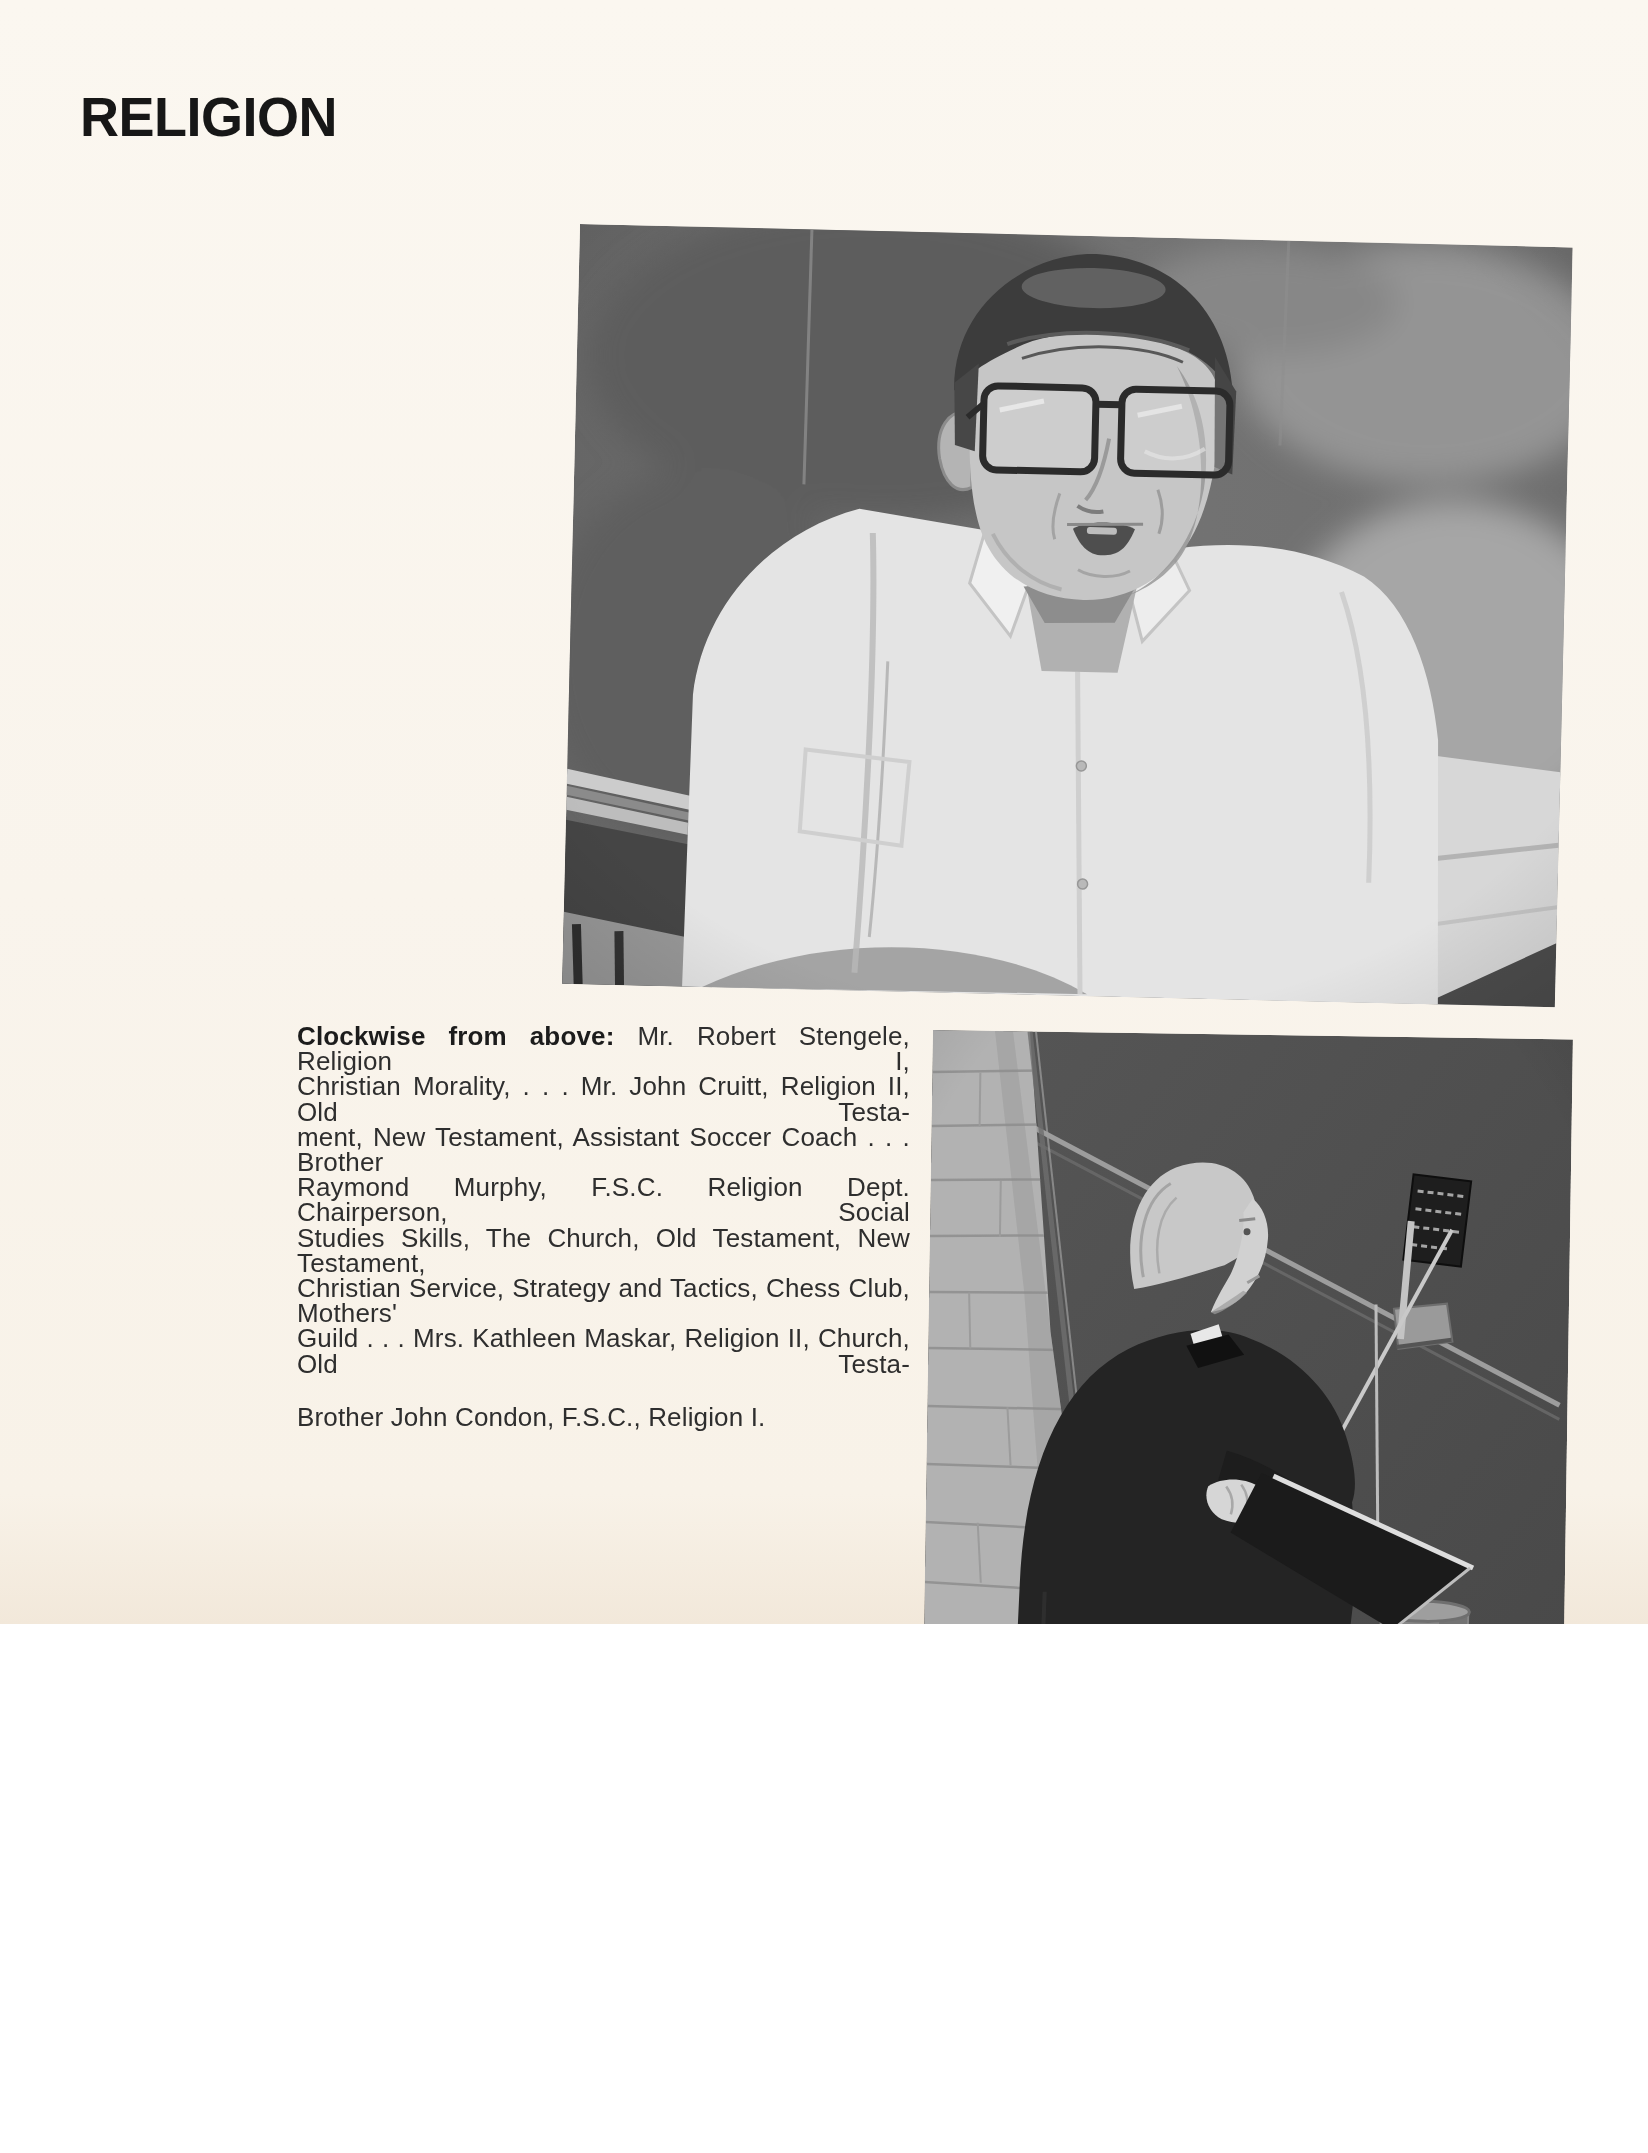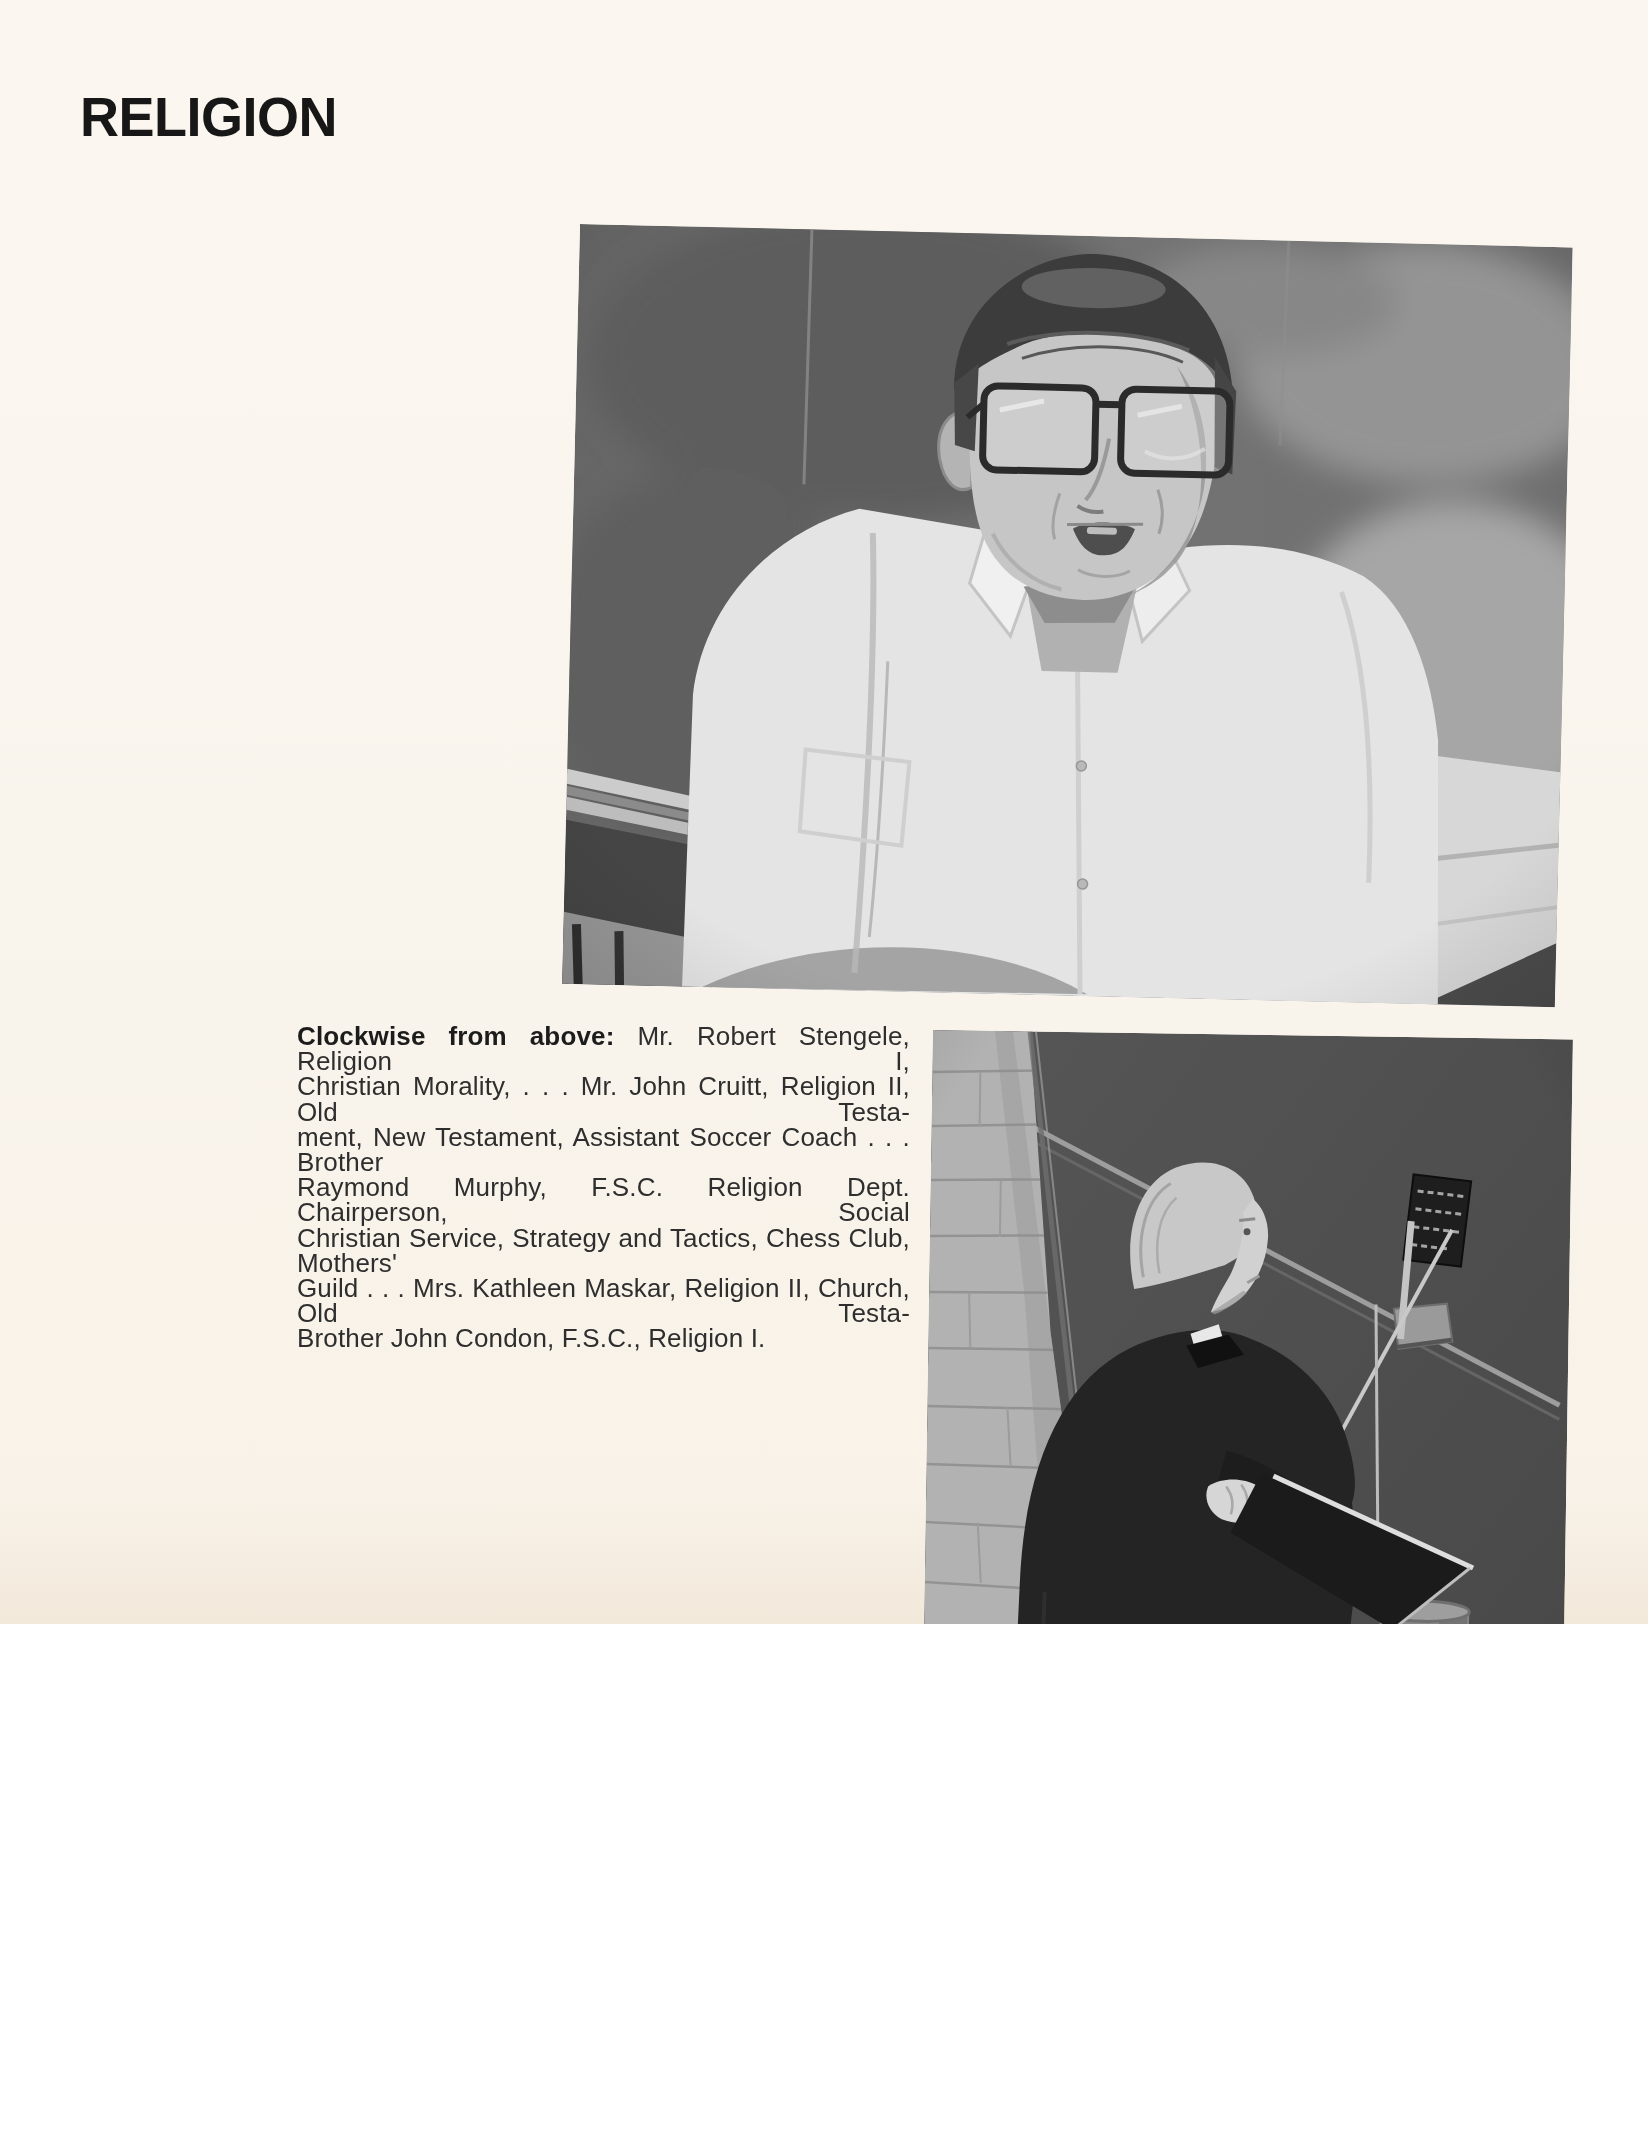--- a/index.html
+++ b/index.html
@@ -19,21 +19,21 @@
   }
   figure.photo{position:absolute;margin:0;padding:0;overflow:hidden;}
   figure.photo svg{display:block;width:100%;height:100%;}
   .top-photo{left:580px;top:224px;width:993px;height:760px;transform:rotate(1.35deg);transform-origin:0 0;}
   .bottom-photo{left:933px;top:1030px;width:640px;height:862px;transform:rotate(0.85deg);transform-origin:0 0;}
   .caption{
     position:absolute;left:297px;top:1024px;width:613px;
     font-size:26px;line-height:25.2px;color:#2e2e2e;letter-spacing:0.15px;
   }
   .cap-line{text-align:justify;text-align-last:justify;white-space:normal;}
-  .cap-line.cap-last{text-align-last:left;}
+  .cap-line.cap-last{text-align-last:left;margin-top:28px;}
   .cap-line b{font-weight:700;color:#1c1c1c;}
   .page-number{
     position:absolute;left:-9px;top:2079px;
     font-size:21px;color:#262626;letter-spacing:0.5px;
   }
 </style>
 </head>
 <body>
 
 <div class="page">
@@ -150,20 +150,21 @@
 
       <rect width="993" height="760" fill="url(#vg1)"></rect>
     </svg>
   </figure>
 
   <div class="caption">
       <div class="cap-line"><b>Clockwise from above:</b> Mr. Robert Stengele, Religion I,</div>
       <div class="cap-line">Christian Morality, . . . Mr. John Cruitt, Religion II, Old Testa-</div>
       <div class="cap-line">ment, New Testament, Assistant Soccer Coach . . . Brother</div>
       <div class="cap-line">Raymond Murphy, F.S.C. Religion Dept. Chairperson, Social</div>
+      <div class="cap-line">Studies Skills, The Church, Old Testament, New Testament,</div>
       <div class="cap-line">Christian Service, Strategy and Tactics, Chess Club, Mothers'</div>
       <div class="cap-line">Guild . . . Mrs. Kathleen Maskar, Religion II, Church, Old Testa-</div>
       <div class="cap-line cap-last">Brother John Condon, F.S.C., Religion I.</div>
     </div>
 
   <figure class="photo bottom-photo" role="img" aria-label="Black-and-white photograph of a Brother in dark clerical dress reading from a folder beside a chalkboard, leaning pole and trash can">
     <svg viewBox="0 0 640 862" preserveAspectRatio="none">
       <defs>
         <linearGradient id="bg2" x1="0" y1="0" x2="1" y2="1">
           <stop offset="0" stop-color="#565656"></stop>

